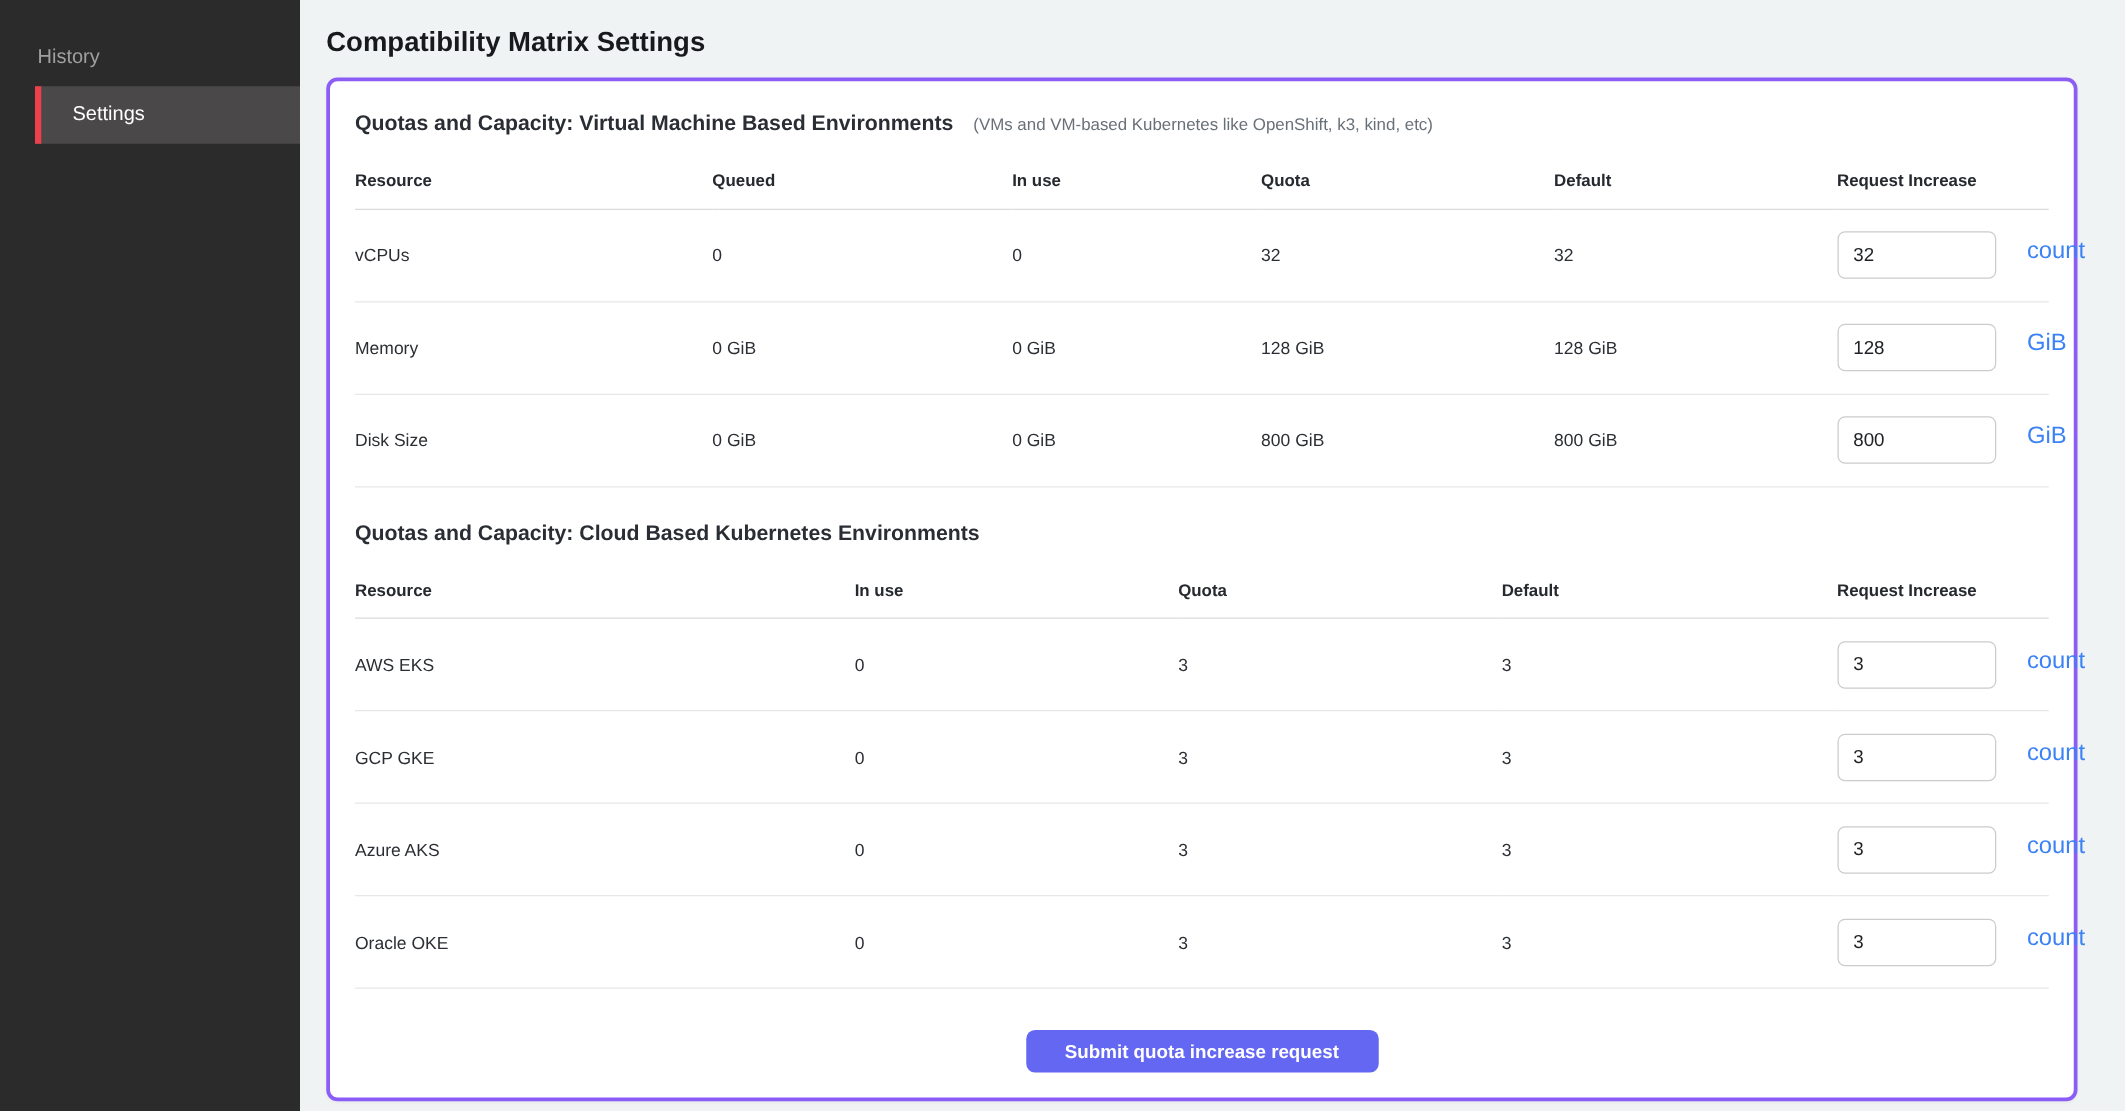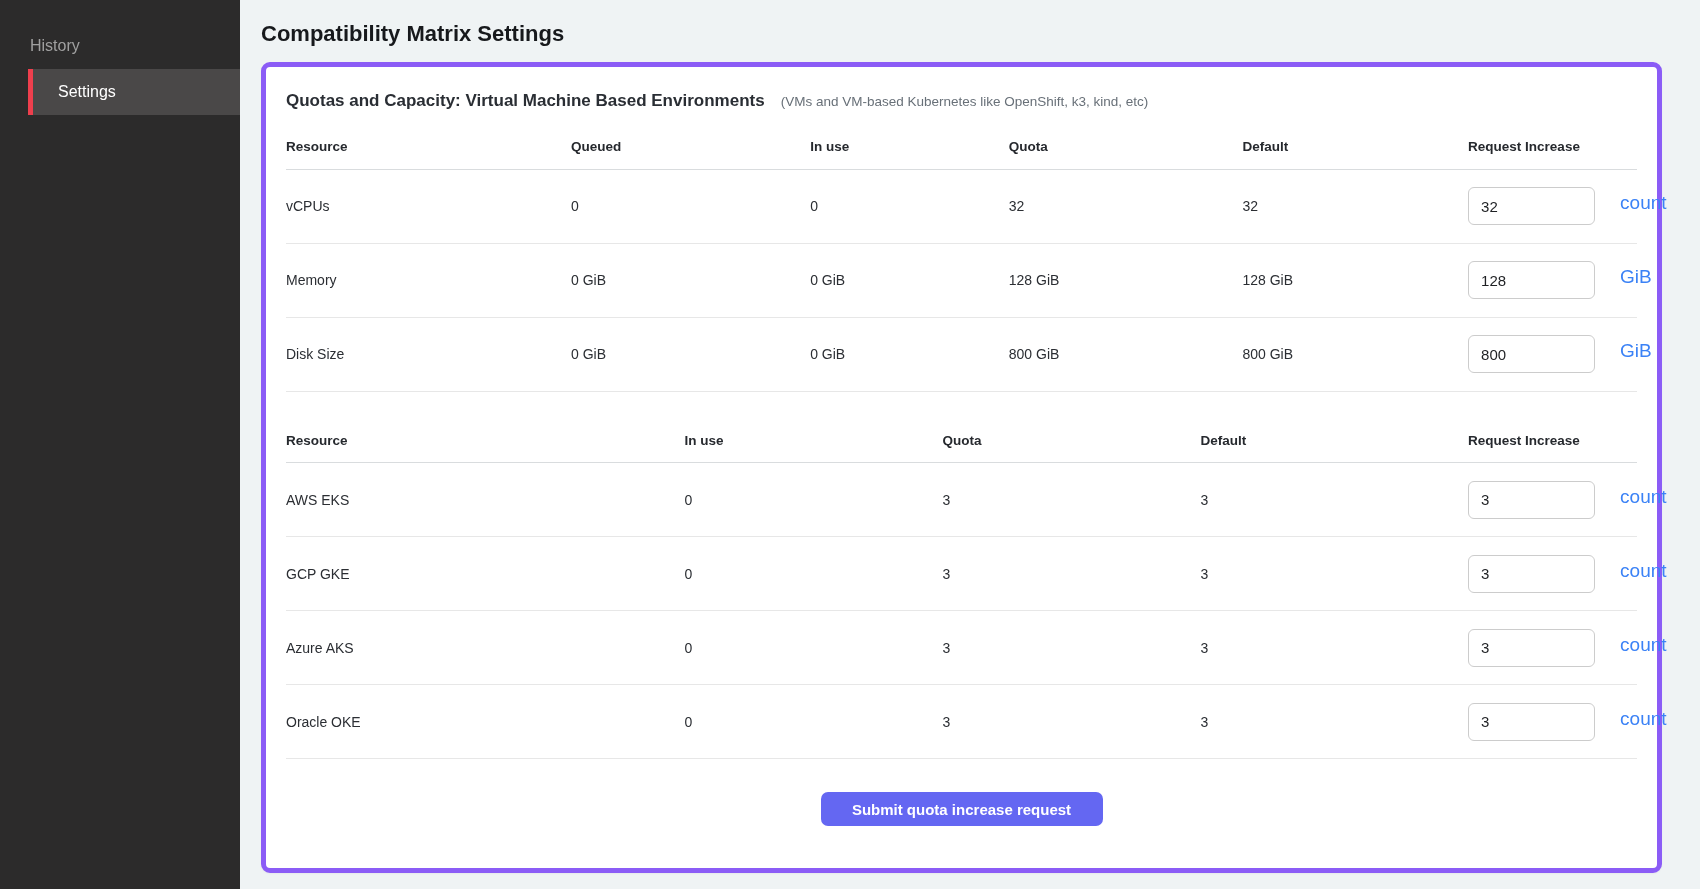--- a/index.html
+++ b/index.html
@@ -48,21 +48,21 @@
   }
   .page-title {
     font-size: 22px;
     font-weight: 700;
     color: #17191c;
     line-height: 28px;
     margin-bottom: 14px;
   }
   .card {
     background: #ffffff;
-    border: 5px solid #8b5cf6;
+    border: 3px solid #8b5cf6;
     border-radius: 9px;
     box-shadow: 0 1px 2px rgba(0,0,0,0.04);
     padding: 24px 20px 16px 20px;
     min-height: 811px;
   }
 
   .section-heading-row {
     display: flex;
     align-items: baseline;
     margin-bottom: 14px;
@@ -230,20 +230,23 @@
                 <input type="text" class="increase-input" value="800" style="">
                 <span class="unit-label">GiB</span>
               </div>
             </td>
           </tr>
         </tbody>
       </table>
     </section>
 
     <section class="cloud-section">
+      <div class="section-heading-row">
+        <span class="section-heading">Quotas and Capacity: Cloud Based Kubernetes Environments</span>
+      </div>
 
       <table class="quota-table">
         <colgroup>
           <col style="width:29.5%">
             <col style="width:19.1%">
             <col style="width:19.1%">
           <col style="width:19.8%">
             <col style="width:12.5%">
         </colgroup>
         <thead>

